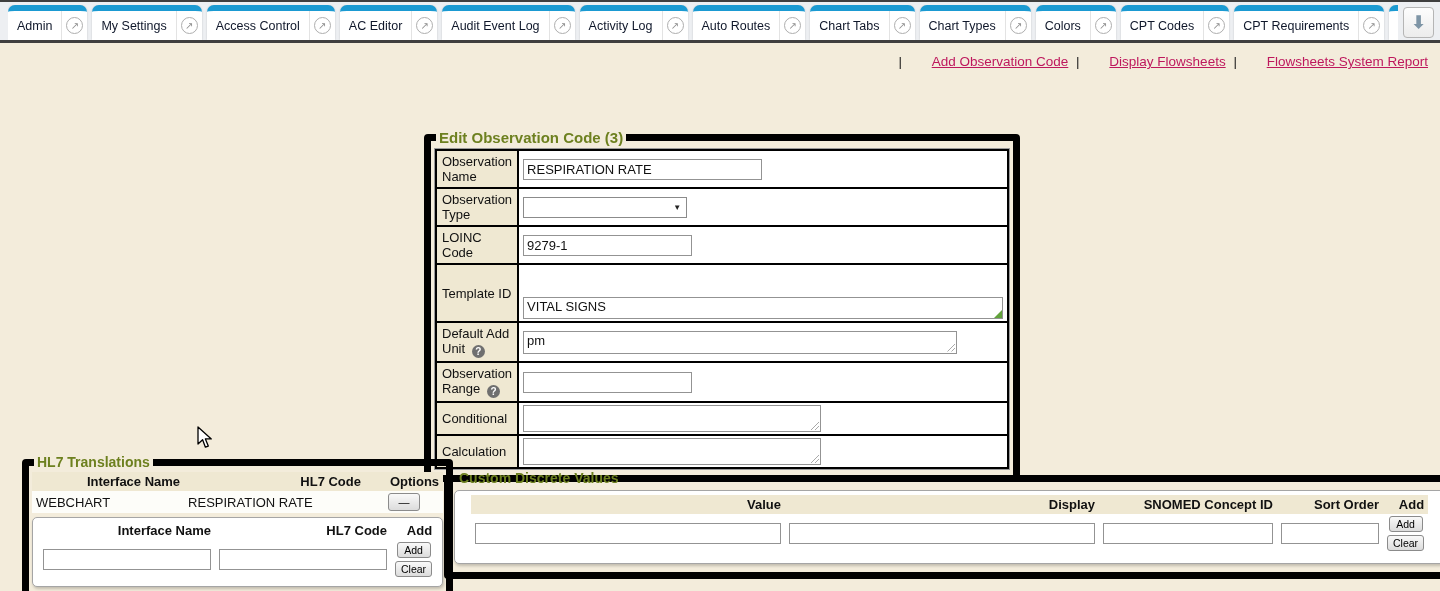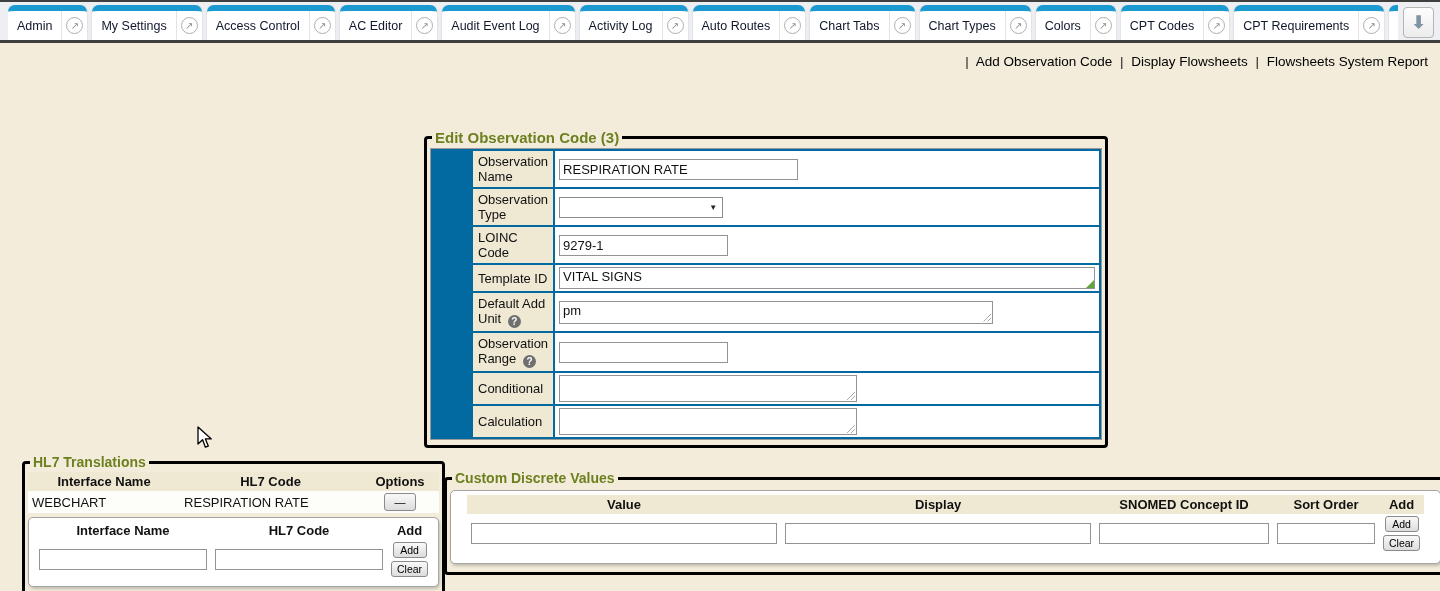--- a/index.html
+++ b/index.html
@@ -69,45 +69,44 @@
     line-height: 1;
     cursor: pointer;
     z-index: 5;
   }
   
   .content { position: relative; height: 546px; background: #f3ecdb; }
   .top-links {
     position: absolute; top: 11px; right: 12px;
     font-size: 13.5px; color: #1a1a1a;
   }
-  .top-links a { color: #000000; cursor: pointer; }
+  .top-links a { color: #be185d; text-decoration: underline; cursor: pointer; margin-left: 22px; }
   .sep { margin: 0 4px; }
 
   fieldset {
     position: absolute;
-    border: 3px solid #000000;
+    border: 7px solid #000000;
     border-radius: 4px;
     padding: 2px 3px 5px;
     background: transparent;
   }
   legend { color: #6d801f; font-weight: bold; padding: 0 3px; margin-left: 2px; }
   .fs-edit { left: 424px; top: 86px; width: 591px; }
   .fs-edit legend { font-size: 15px; }
   .fs-hl7 { left: 22px; top: 411px; width: 413px; padding-bottom: 7px; }
   .fs-hl7 legend, .fs-cdv legend { font-size: 14px; }
   .fs-cdv { left: 444px; top: 427px; width: 981px; padding-bottom: 8px; }
 
   
   .form-table {
     width: 100%;
     border-collapse: separate;
     border-spacing: 2px;
     border: 1px solid #9a9a9a;
-    background: #0369a1;
-    padding-left: 40px;
+    background: #000000;
   }
   .form-table td.lbl {
     background: #efe8d2;
     width: 130px;
     padding: 3px 5px;
     vertical-align: middle;
     font-size: 13px;
   }
   .form-table td.val { background: #ffffff; padding: 2px 4px; vertical-align: middle; }
   input[type="text"] {
@@ -152,36 +151,36 @@
   .ta {
     border: 1px solid #939393;
     font: 13px "Liberation Sans", sans-serif;
     padding: 1px 3px;
     resize: none;
     background: #fff;
     color: #111;
     display: block;
   }
   .ta-wide { width: 434px; height: 23px; }
-  .ta-tid  { width: 536px; height: 22px; }
+  .ta-tid  { width: 480px; height: 22px; margin-top: 30px; }
   .ta-small { width: 298px; height: 27px; }
   .units-row { display: flex; align-items: center; margin: 3px 0; }
   .units-lbl { font-weight: bold; width: 104px; font-size: 13px; }
   .help-icon {
     display: inline-flex; align-items: center; justify-content: center;
     width: 13px; height: 13px;
     background: #6f6f6f; color: #fff;
     border-radius: 50%;
     font-size: 10px; font-weight: bold;
     margin-left: 3px;
     vertical-align: -2px;
   }
   
   .grid { width: 100%; border-collapse: collapse; font-size: 13px; }
-  .grid th { text-align: center; font-weight: bold; padding: 2px 4px; }
+  .grid th { text-align: right; font-weight: bold; padding: 2px 4px; }
   .grid td { padding: 2px 4px; }
   .hdr-beige th { background: #efe8d2; }
   .row-white td { background: #fdfdf9; }
   .th-center { text-align: right; }
   .btn {
     font: 11px "Liberation Sans", sans-serif;
     background: linear-gradient(#f9f9f9, #dcdcdc);
     border: 1px solid #8b8b8b;
     border-radius: 3px;
     padding: 1px 8px;

